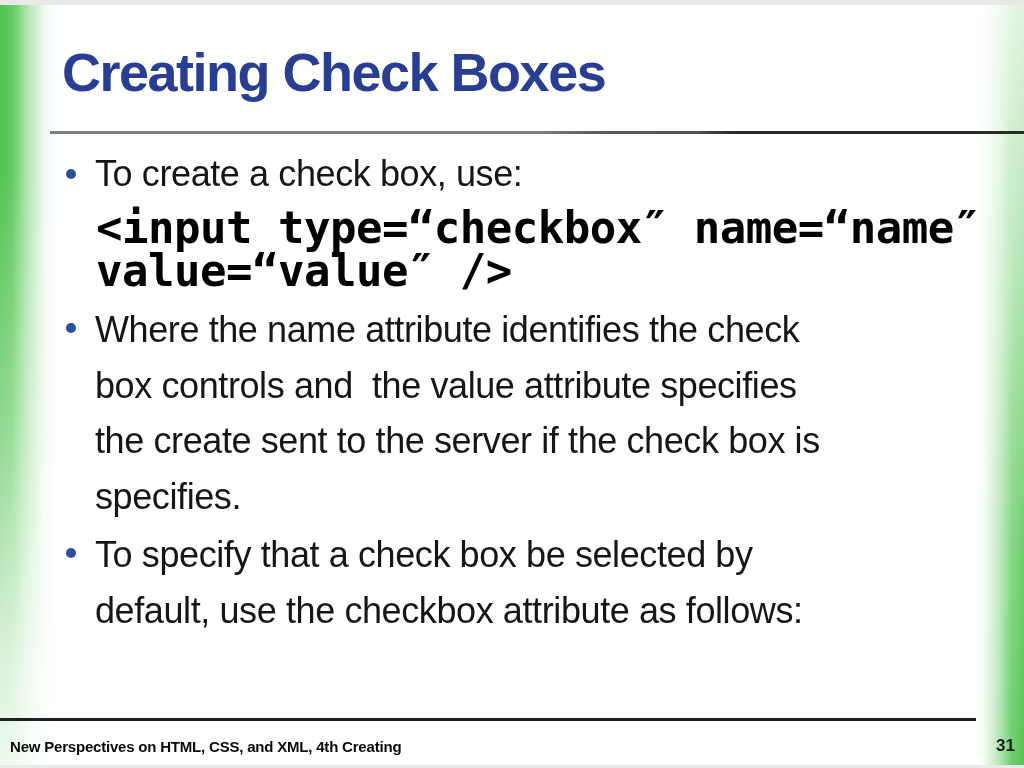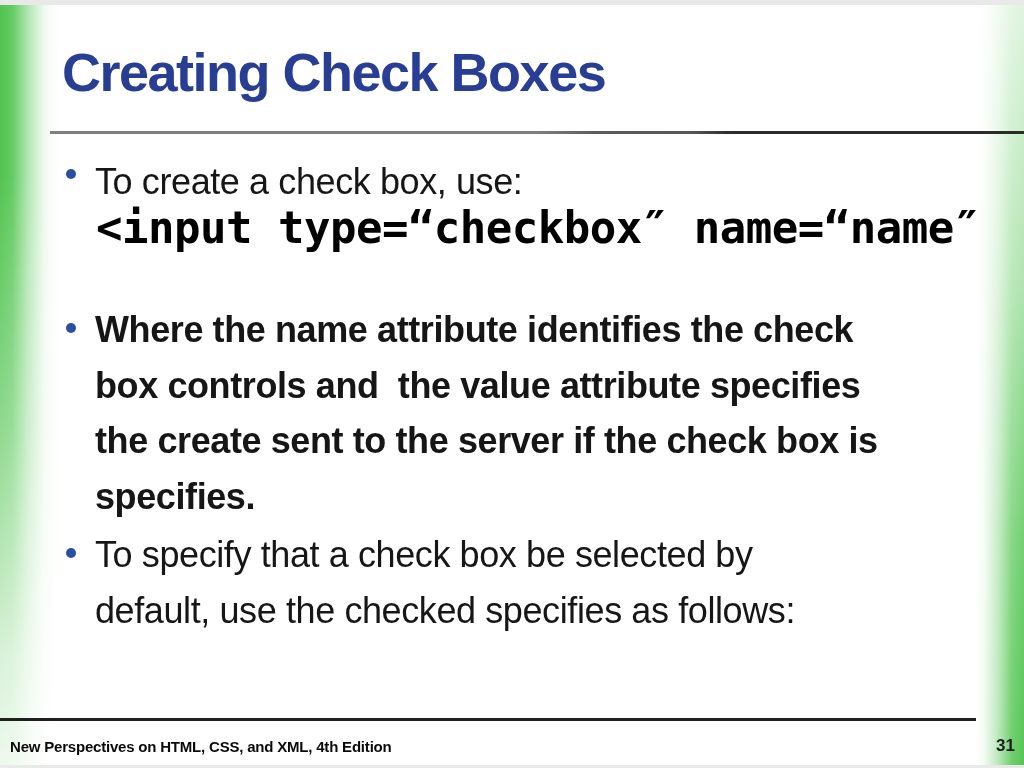--- a/index.html
+++ b/index.html
@@ -59,22 +59,22 @@
     background:#2b4fa0;
   }
   .dot1{top:164px;}
   .dot2{top:318px;}
   .dot3{top:543px;}
   .body{
     position:absolute;left:95px;
     color:#161616;font-size:36px;letter-spacing:-0.4px;
   }
   .body .line{white-space:pre;}
-  .b1{top:154px;line-height:46px;}
-  .b2{top:297px;line-height:55.5px;font-weight:bold;}
+  .b1{top:146px;line-height:46px;}
+  .b2{top:297px;line-height:55.5px;}
   .b3{top:522px;line-height:55.5px;}
   .code{
     position:absolute;left:96px;
     font-family:"DejaVu Sans Mono",monospace;
     font-weight:700;color:#000;font-size:44px;letter-spacing:-0.5px;
   }
   .code .line{white-space:pre;}
   .c1{top:201px;line-height:43px;}
   .c2{top:633px;line-height:46px;z-index:3;}
   .footer-rule{
@@ -101,33 +101,34 @@
 
   <h1 class="title">Creating Check Boxes</h1>
   <div class="title-rule"></div>
 
   <div class="dot dot1"></div>
   <div class="body b1">
     <div class="line">To create a check box, use:</div>
   </div>
   <div class="code c1">
     <div class="line">&lt;input type=“checkbox″ name=“name″</div>
+    <div class="line">value=“value″ /&gt;</div>
   </div>
 
   <div class="dot dot2"></div>
   <div class="body b2">
     <div class="line">Where the name attribute identifies the check</div>
     <div class="line">box controls and  the value attribute specifies</div>
     <div class="line">the create sent to the server if the check box is</div>
     <div class="line">specifies.</div>
   </div>
 
   <div class="dot dot3"></div>
   <div class="body b3">
     <div class="line">To specify that a check box be selected by</div>
-    <div class="line">default, use the checked specifies as follows:</div>
+    <div class="line">default, use the checkbox attribute as follows:</div>
   </div>
 
   <div class="footer-rule"></div>
-  <div class="footer-text">New Perspectives on HTML, CSS, and XML, 4th Edition</div>
+  <div class="footer-text">New Perspectives on HTML, CSS, and XML, 4th Creating</div>
   <div class="page-num">31</div>
 
 </div>
 
 </body></html>

